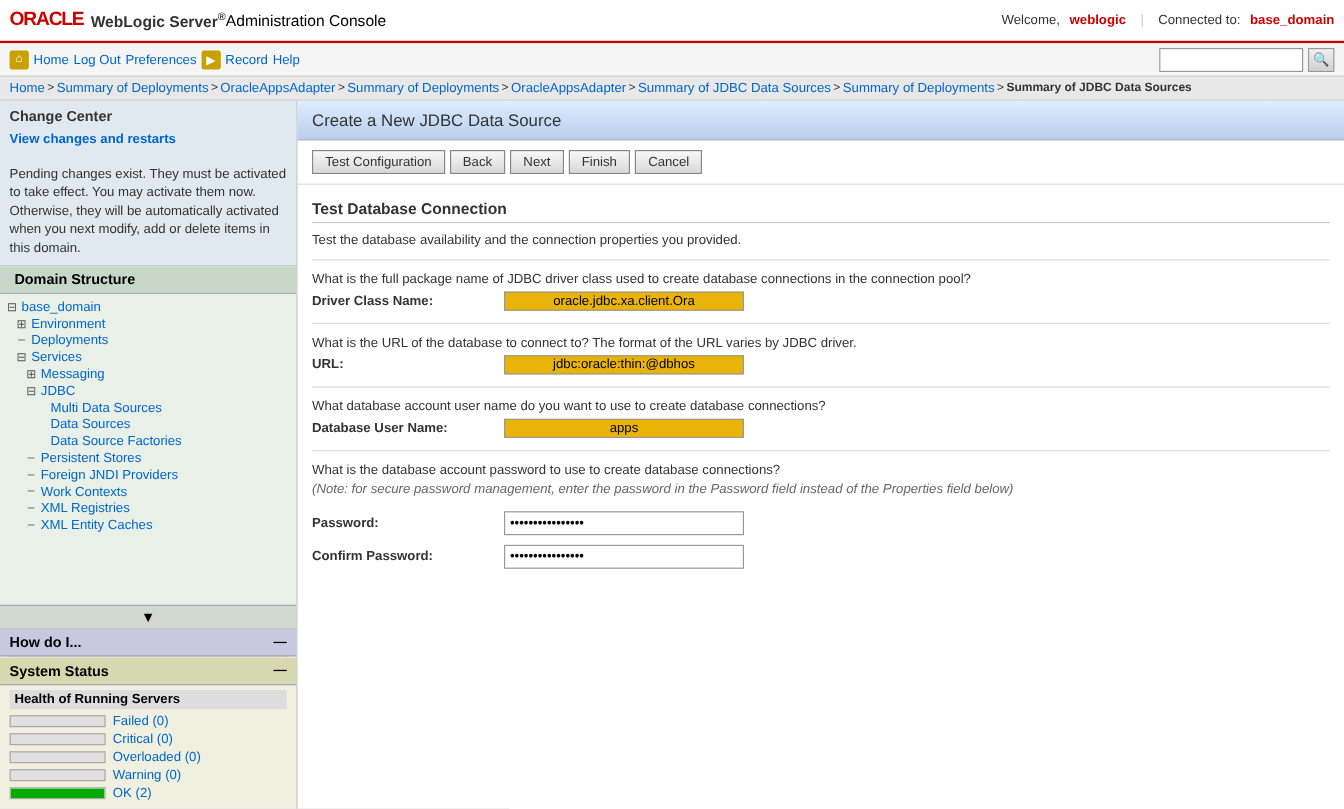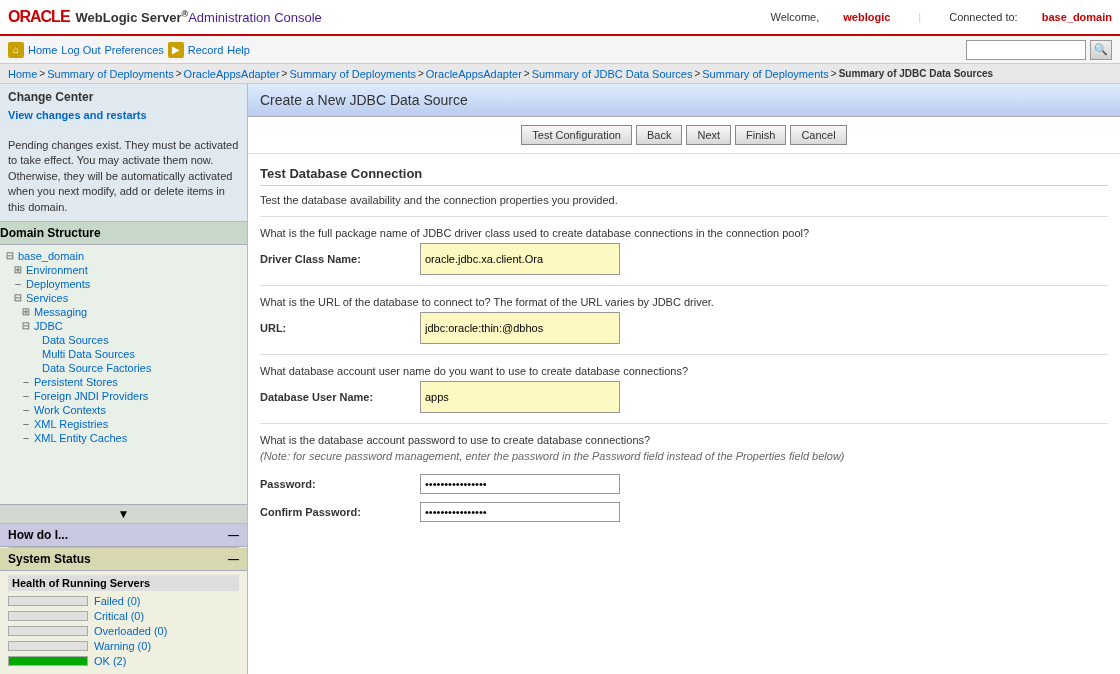--- a/index.html
+++ b/index.html
@@ -24,26 +24,26 @@
       font-weight: bold;
       color: #c00;
       letter-spacing: -1px;
     }
     .weblogic-title {
       font-size: 13px;
       color: #333;
       font-weight: bold;
     }
     .sup-text { font-size: 9px; vertical-align: super; }
-    .admin-console-text { font-size: 13px; color: #4c1d95; }
+    .admin-console-text { font-size: 13px; color: #000000; }
     #header-right {
       margin-left: auto;
       display: flex;
       align-items: center;
-      gap: 24px;
+      gap: 8px;
       font-size: 11px;
     }
     .welcome-text { color: #333; }
     .welcome-name { color: #c00; font-weight: bold; }
     .connected-text { color: #333; }
     .connected-domain { color: #c00; font-weight: bold; }
 
     
     #navbar {
       background: #f5f5f5;
@@ -150,21 +150,21 @@
       background: #e8f0e8;
       border-bottom: 1px solid #bbb;
       flex: 1;
       overflow: hidden;
       display: flex;
       flex-direction: column;
     }
     #domain-structure-header {
       background: #c8d8c8;
       border-bottom: 1px solid #aab;
-      padding: 4px 0;
+      padding: 4px 12px;
       font-weight: bold;
       font-size: 12px;
       display: flex;
       align-items: center;
       justify-content: space-between;
     }
     #domain-tree {
       padding: 4px 4px;
       overflow-y: auto;
       flex: 1;
@@ -276,21 +276,20 @@
       font-weight: normal;
       color: #333;
     }
 
     
     #action-buttons {
       padding: 8px 12px;
       border-bottom: 1px solid #ddd;
       display: flex;
       gap: 4px;
-      justify-content: center;
     }
     .action-btn {
       padding: 3px 10px;
       font-size: 11px;
       background: linear-gradient(to bottom, #f8f8f8, #d8d8d8);
       border: 1px solid #888;
       cursor: pointer;
       color: #333;
     }
 
@@ -334,25 +333,26 @@
     }
     .form-label {
       width: 160px;
       font-weight: bold;
       font-size: 11px;
       color: #333;
       padding-right: 8px;
     }
     .form-input {
       width: 200px;
-      height: 32px;
+      height: 16px;
       border: 1px solid #999;
       padding: 2px 4px;
       font-size: 11px;
-      background: #fef9c3;
+      background: #eab308;
+      text-align: center;
     }
     .form-input-password {
       width: 200px;
       height: 20px;
       border: 1px solid #999;
       padding: 2px 4px;
       font-size: 11px;
       background: #fff;
     }
 
@@ -447,25 +447,25 @@
         <div class="tree-item tree-indent-2">
           <span class="tree-icon">⊞</span>
           <a class="tree-link">Messaging</a>
         </div>
         <div class="tree-item tree-indent-2">
           <span class="tree-icon">⊟</span>
           <a class="tree-link">JDBC</a>
         </div>
         <div class="tree-item tree-indent-3">
           <span class="tree-icon"> </span>
-          <a class="tree-link">Data Sources</a>
+          <a class="tree-link">Multi Data Sources</a>
         </div>
         <div class="tree-item tree-indent-3">
           <span class="tree-icon"> </span>
-          <a class="tree-link">Multi Data Sources</a>
+          <a class="tree-link">Data Sources</a>
         </div>
         <div class="tree-item tree-indent-3">
           <span class="tree-icon"> </span>
           <a class="tree-link">Data Source Factories</a>
         </div>
         <div class="tree-item tree-indent-2">
           <span class="tree-icon">–</span>
           <a class="tree-link">Persistent Stores</a>
         </div>
         <div class="tree-item tree-indent-2">

